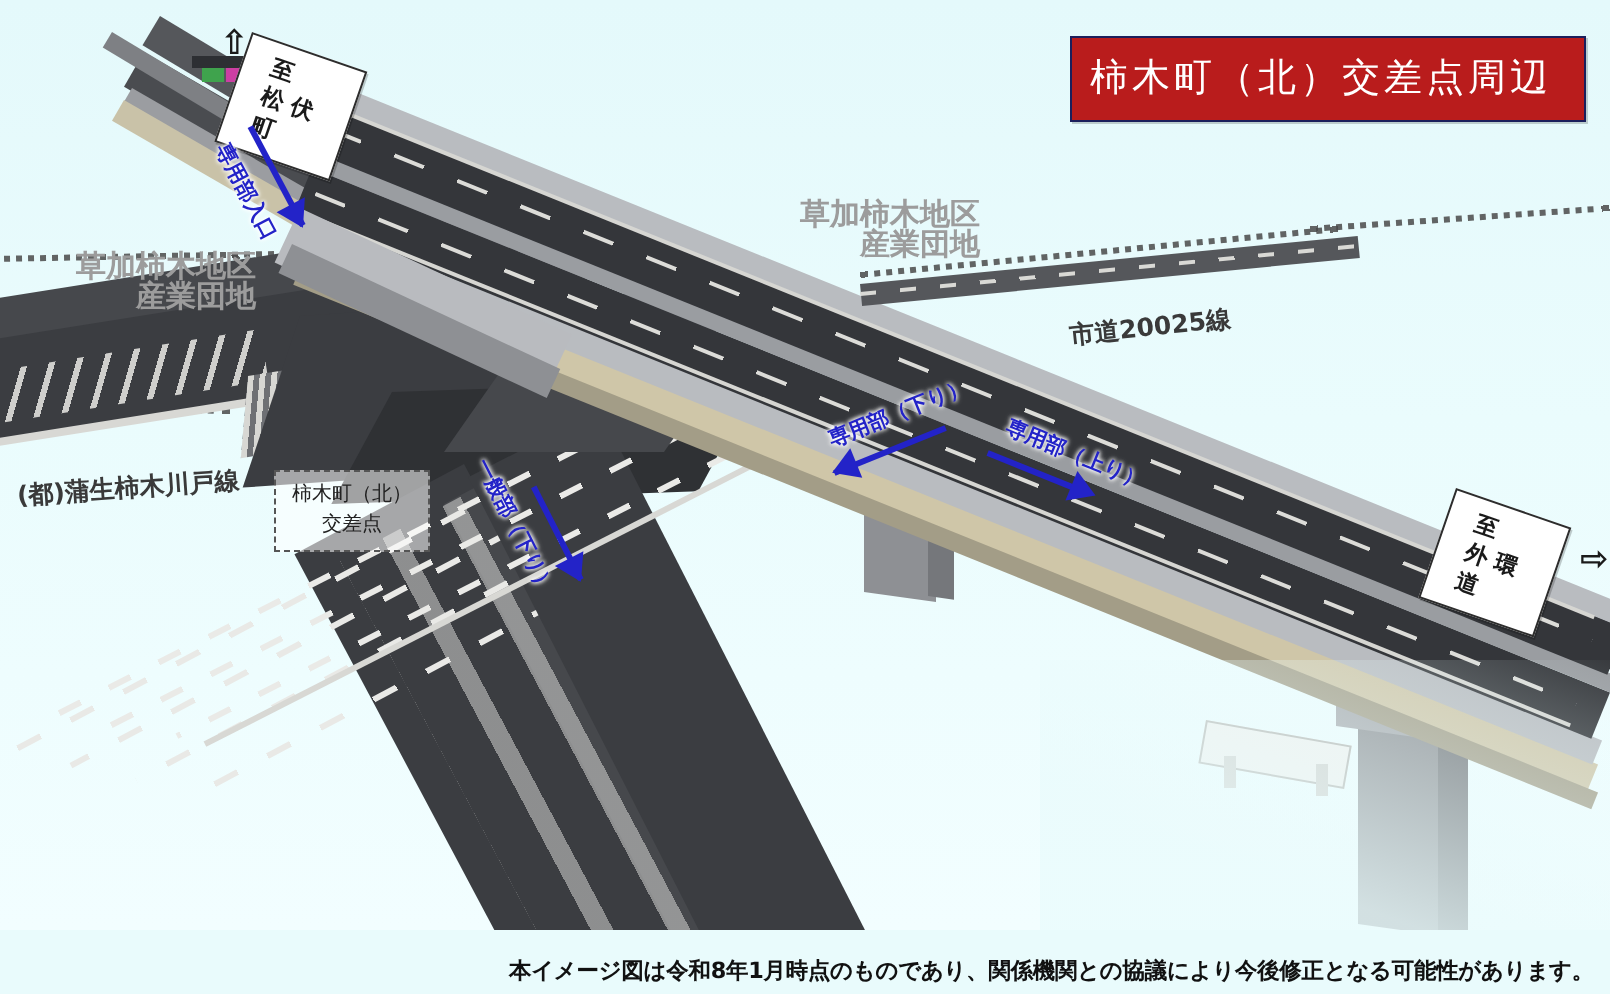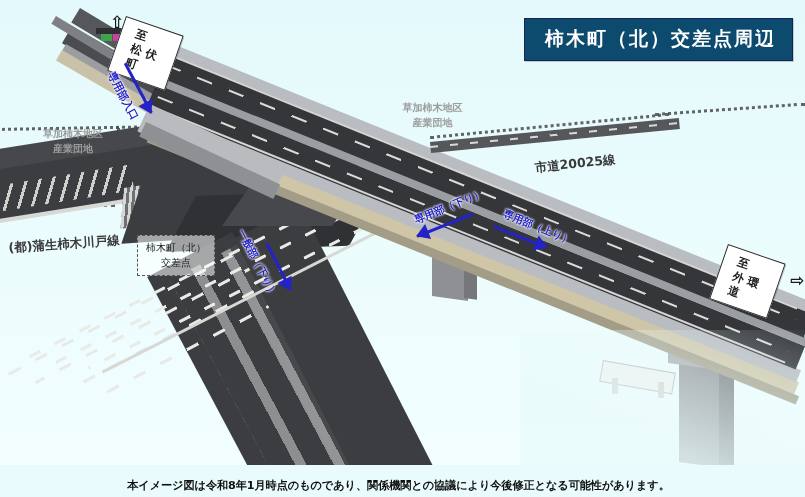--- a/index.html
+++ b/index.html
@@ -43,25 +43,25 @@
   
   .pier{background:#8e9094;}
   .pier-dark{background:#75777b;}
   .deck{background:#34363a;}
   .deck-edge{background:#cfc6a8;}
   .deck-rail{background:#b9bcc0;}
   .deck-shoulder{background:#9a9da1;}
 
   .title-box{
     position:absolute;right:12px;top:18px;
-    background:#0c4a6e;
+    background:#b91c1c;
     color:#ffffff;
-    font-size:19px;font-weight:bold;
+    font-size:19px;font-weight:normal;
     letter-spacing:2px;
-    padding:7px 16px 8px 20px;
+    padding:7px 16px 8px 9px;
     border:1px solid #1b1f5c;
     box-shadow:1px 1px 0 rgba(0,0,0,.18);
   }
 
   .red-box{
     position:absolute;left:206px;top:43px;
     background:#ef1111;color:#ffffff;
     font-size:12.5px;font-weight:bold;
     padding:4px 9px 5px 9px;
     letter-spacing:.3px;
@@ -71,21 +71,21 @@
   .dashbox{
     position:absolute;left:137px;top:235px;
     border:1px dashed #555;
     background:rgba(255,255,255,.55);
     color:#222;font-size:10px;line-height:15px;
     text-align:center;padding:4px 8px 5px 8px;
   }
 
   .gray-area{
     position:absolute;color:#9c9c9c;font-weight:bold;
-    font-size:10px;line-height:15px;text-align:center;
+    font-size:15px;line-height:15px;text-align:right;
   }
 
   .road-name{
     position:absolute;color:#3a3a3a;font-weight:bold;font-size:12.5px;
   }
 
   
   .signboard{
     position:absolute;
     background:#ffffff;border:1px solid #2d2d2d;
@@ -107,21 +107,21 @@
   .flow .head.right{border-left:13px solid #2323c8;}
   .flow .txt{
     position:absolute;top:-14px;left:4px;
     color:#2323c8;font-size:10.5px;font-weight:bold;white-space:nowrap;
     text-shadow:0 0 2px #fff,0 0 2px #fff,0 0 3px #fff;
   }
 
   
   .footer{
     position:absolute;left:0;bottom:4px;width:805px;
-    text-align:center;padding-right:8px;box-sizing:border-box;
+    text-align:right;padding-right:8px;box-sizing:border-box;
     font-size:11.2px;font-weight:bold;color:#111;
     letter-spacing:-.1px;
   }
 </style>
 </head>
 <body>
 
 <div id="canvas">
 
   <div class="scene">

